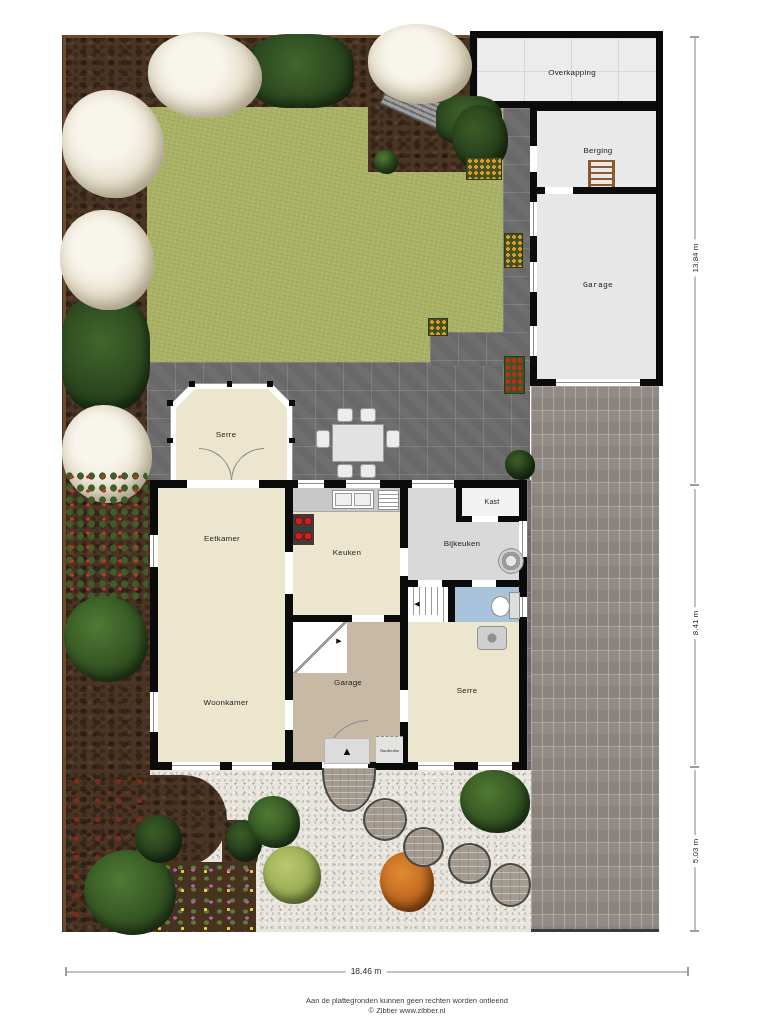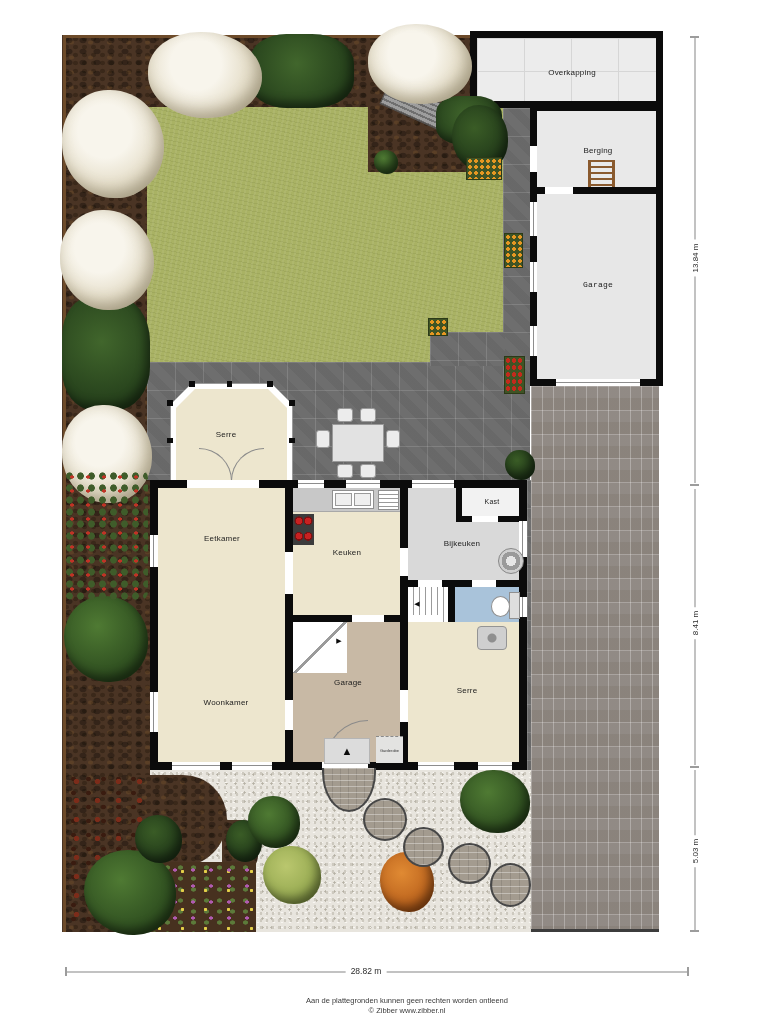--- a/index.html
+++ b/index.html
@@ -285,18 +285,18 @@
   <div class="a dimtick" style="left:690px;top:36px;width:9px;height:1.5px;"></div>
   <div class="a dimtick" style="left:690px;top:484px;width:9px;height:1.5px;"></div>
   <div class="a dimtick" style="left:690px;top:766px;width:9px;height:1.5px;"></div>
   <div class="a dimtick" style="left:690px;top:930px;width:9px;height:1.5px;"></div>
   <div class="dimlbl-v" style="left:695px;top:258px;">13.84 m</div>
   <div class="dimlbl-v" style="left:695px;top:623px;">8.41 m</div>
   <div class="dimlbl-v" style="left:695px;top:851px;">5.03 m</div>
   <div class="a dimline" style="left:65px;top:971px;width:623px;height:1.5px;"></div>
   <div class="a dimtick" style="left:65px;top:967px;width:1.5px;height:9px;"></div>
   <div class="a dimtick" style="left:687px;top:967px;width:1.5px;height:9px;"></div>
-  <div class="dimlbl-h" style="left:366px;top:971px;">28.82 m</div>
+  <div class="dimlbl-h" style="left:366px;top:971px;">18.46 m</div>
 
   <div class="footer" style="top:996px;">Aan de plattegronden kunnen geen rechten worden ontleend</div>
   <div class="footer" style="top:1006px;">© Zibber www.zibber.nl</div>
 
 </div>
 
 </body></html>

